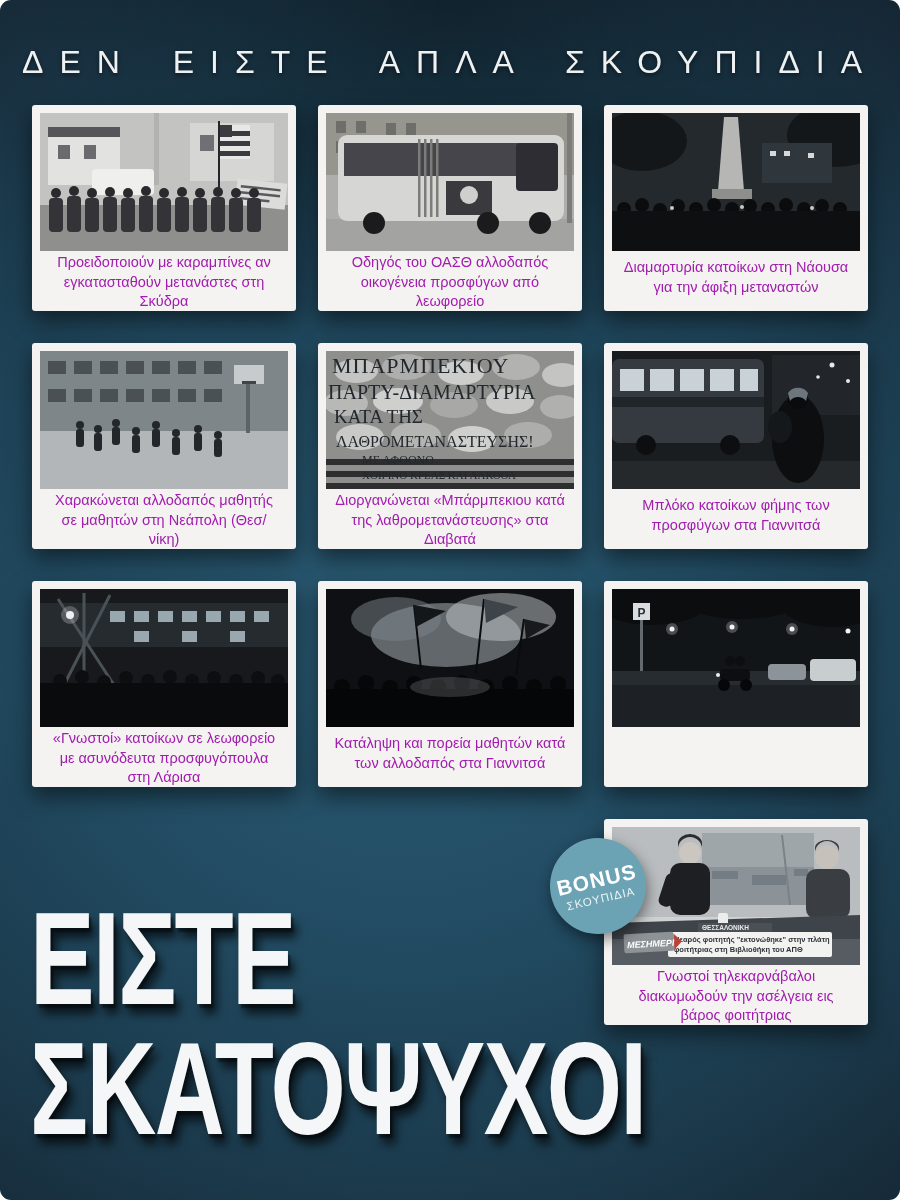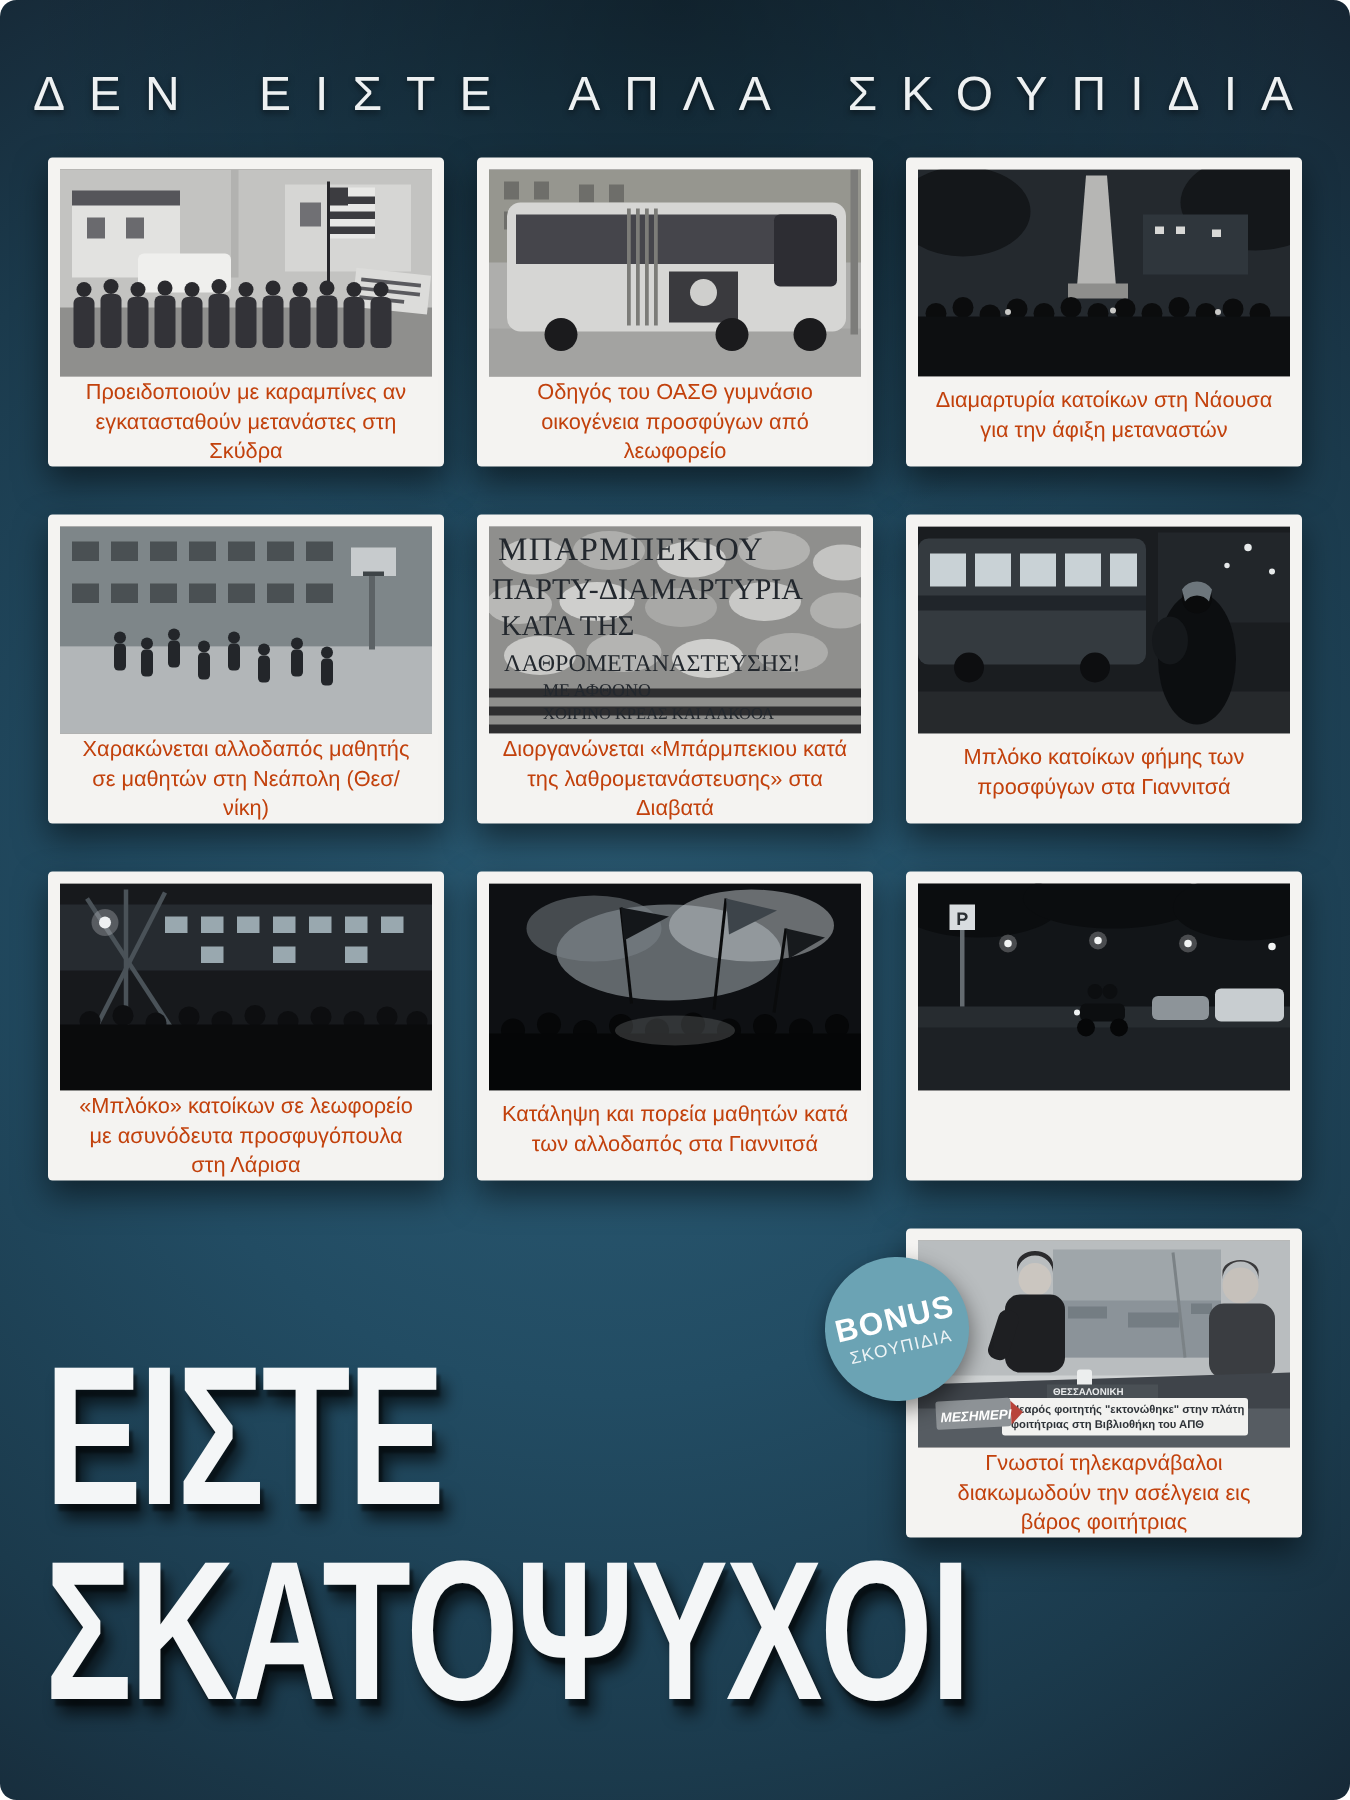--- a/index.html
+++ b/index.html
@@ -15,21 +15,21 @@
     color:#eef1f2;font-size:32px;font-weight:400;letter-spacing:16px;word-spacing:12px;white-space:nowrap;
     text-shadow:0 2px 4px rgba(0,0,0,.5);z-index:2;}
   .grid{position:absolute;top:105px;left:32px;width:836px;display:grid;
     grid-template-columns:repeat(3,264px);column-gap:22px;row-gap:32px;grid-auto-rows:206px;z-index:2;}
   .card{background:#f4f3f1;border-radius:3px;padding:8px 8px 0 8px;box-sizing:border-box;
     box-shadow:0 10px 22px rgba(0,0,0,.5);display:flex;flex-direction:column;}
   .card.bonus{grid-column:3;}
   .photo{height:138px;width:248px;overflow:hidden;background:#777;flex:none;}
   .photo svg{display:block;width:100%;height:100%;}
   .caption{flex:1;display:flex;align-items:center;justify-content:center;text-align:center;
-    color:#c2410c;font-size:14.5px;line-height:1.35;padding:2px 8px 8px 8px;}
+    color:#a21caf;font-size:14.5px;line-height:1.35;padding:2px 8px 8px 8px;}
   .big-text{position:absolute;left:30px;color:#f4f6f7;font-weight:bold;line-height:1;white-space:nowrap;
     transform:scale(0.82,1.12);transform-origin:left top;letter-spacing:-2px;
     text-shadow:7px 9px 10px rgba(0,0,0,.65), 3px 4px 2px rgba(0,0,0,.45);z-index:3;font-size:118px;}
   .big-line1{top:892px;}
   .big-line2{top:1022px;}
   .badge{position:absolute;left:550px;top:838px;width:96px;height:96px;border-radius:50%;
     display:flex;flex-direction:column;align-items:center;justify-content:center;
     transform:rotate(-13deg);z-index:6;box-shadow:0 6px 14px rgba(0,0,0,.45);}
   .badge .b1{color:#fff;font-weight:bold;font-size:21px;letter-spacing:1px;}
   .badge .b2{color:#eef4f6;font-size:11.5px;letter-spacing:1px;margin-top:1px;}
@@ -129,21 +129,21 @@
               <rect x="110" y="26" width="2.5" height="78"></rect>
             </g>
           <rect x="120" y="68" width="46" height="34" fill="#3a3a3e"></rect>
           <circle cx="143" cy="82" r="9" fill="#cfcfcd"></circle>
           <circle cx="48" cy="110" r="11" fill="#1b1b1d"></circle>
             <circle cx="162" cy="110" r="11" fill="#1b1b1d"></circle>
             <circle cx="214" cy="110" r="11" fill="#1b1b1d"></circle>
           <rect x="241" y="0" width="5" height="110" fill="#7c7c7a"></rect>
         </svg>
       </div>
-      <div class="caption">Οδηγός του ΟΑΣΘ γυμνάσιο οικογένεια προσφύγων από λεωφορείο</div>
+      <div class="caption">Οδηγός του ΟΑΣΘ αλλοδαπός οικογένεια προσφύγων από λεωφορείο</div>
     </article>
 
     <article class="card">
       <div class="photo">
         <svg viewBox="0 0 248 138" preserveAspectRatio="xMidYMid slice" aria-label="Night gathering of residents around a monument">
           <rect width="248" height="138" fill="#24292e"></rect>
           <ellipse cx="30" cy="28" rx="45" ry="30" fill="#14171a"></ellipse>
           <ellipse cx="225" cy="22" rx="50" ry="32" fill="#14171a"></ellipse>
           <rect x="150" y="30" width="70" height="40" fill="#2f363c"></rect>
           <g fill="#d8d8d6">
@@ -333,21 +333,21 @@
               <circle cx="130" cy="88" r="7"></circle>
               <circle cx="152" cy="92" r="7"></circle>
               <circle cx="174" cy="89" r="7"></circle>
               <circle cx="196" cy="92" r="7"></circle>
               <circle cx="218" cy="89" r="7"></circle>
               <circle cx="238" cy="92" r="7"></circle>
           </g>
           <rect y="94" width="248" height="44" fill="#0a0b0c"></rect>
         </svg>
       </div>
-      <div class="caption">«Μπλόκο» κατοίκων σε λεωφορείο με ασυνόδευτα προσφυγόπουλα στη Λάρισα</div>
+      <div class="caption">«Γνωστοί» κατοίκων σε λεωφορείο με ασυνόδευτα προσφυγόπουλα στη Λάρισα</div>
     </article>
 
     <article class="card">
       <div class="photo">
         <svg viewBox="0 0 248 138" preserveAspectRatio="xMidYMid slice" aria-label="Night march with smoke and flags above a crowd">
           <rect width="248" height="138" fill="#0e1013"></rect>
           <ellipse cx="120" cy="46" rx="75" ry="32" fill="#9aa1a7" opacity="0.6"></ellipse>
           <ellipse cx="175" cy="28" rx="55" ry="24" fill="#c3c9cd" opacity="0.5"></ellipse>
           <ellipse cx="70" cy="30" rx="45" ry="22" fill="#7d858c" opacity="0.5"></ellipse>
           <g stroke="#0a0b0c" stroke-width="2">

